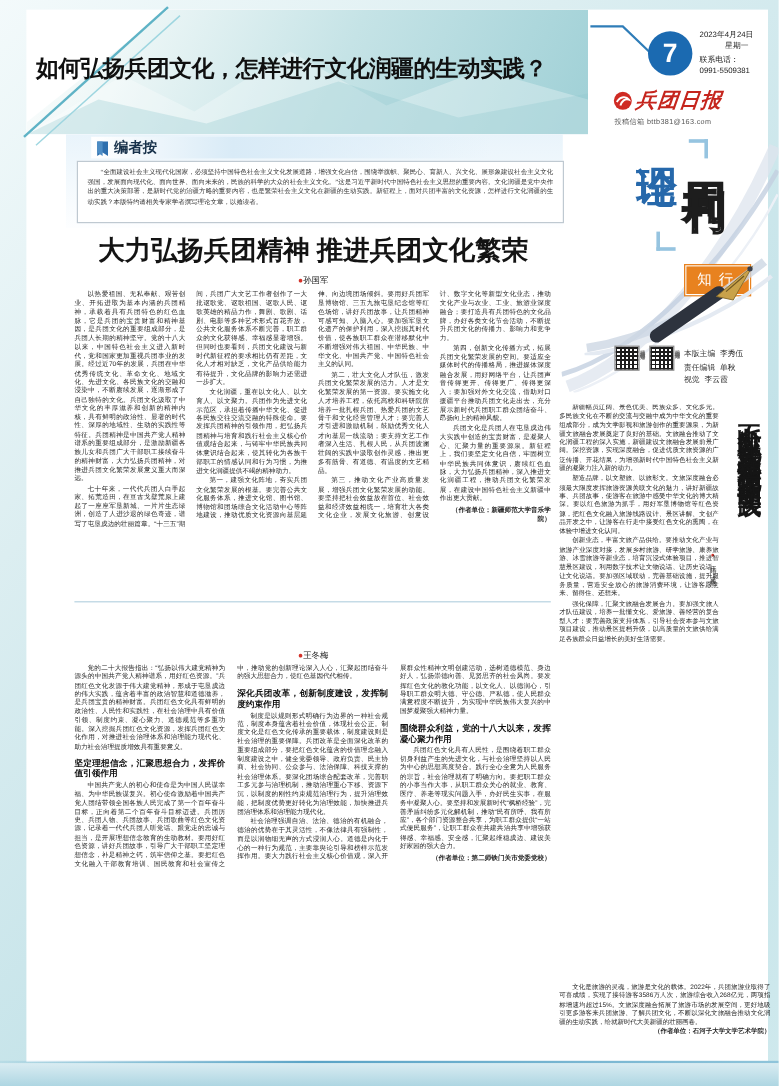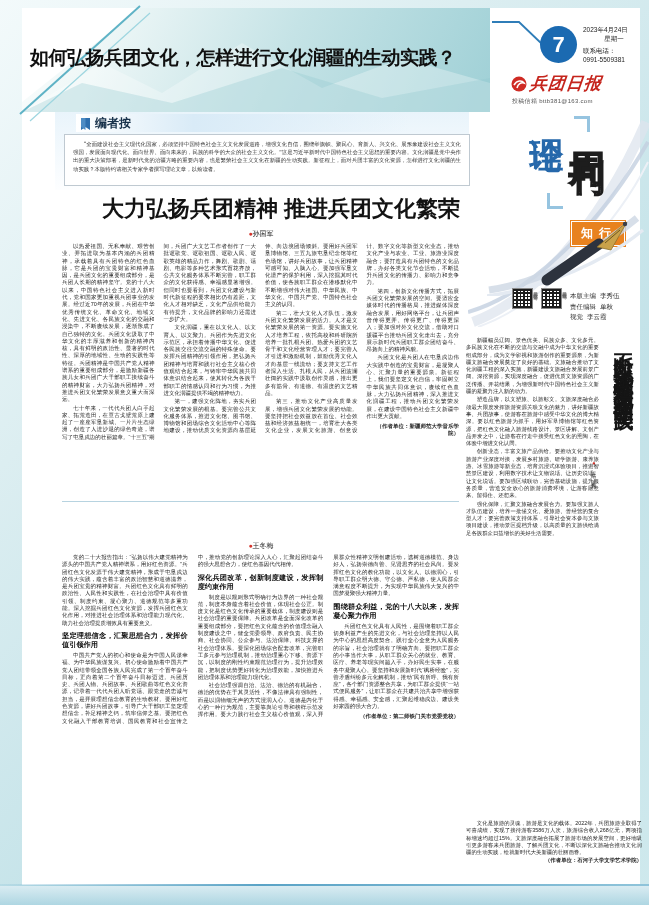--- a/index.html
+++ b/index.html
@@ -27,21 +27,21 @@
   
   .swoosh{left:468px;top:112px;pointer-events:none;}
   .lilun{left:526px;top:112px;writing-mode:vertical-rl;text-orientation:upright;
     font-family:"Liberation Serif",serif;font-size:34px;line-height:40px;font-weight:900;color:#2668ab;}
   .bracket-tr{left:574px;top:116px;width:13px;height:13px;border-top:3px solid #96c4e0;border-right:3px solid #96c4e0;}
   .bracket-bl{left:547px;top:193px;width:13px;height:13px;border-bottom:3px solid #96c4e0;border-left:3px solid #96c4e0;}
   .zhoukan{left:566px;top:124px;writing-mode:vertical-rl;text-orientation:upright;font-size:36px;
     line-height:42px;font-weight:900;color:#fdfdfd;-webkit-text-stroke:1.5px #1d1d1d;
     text-shadow:0 0 1px #333;letter-spacing:7px;}
   .zhixing{left:571px;top:221px;background:#e8821f;border:1px solid #fff;outline:1px solid #e8821f;
-    color:#fff;font-size:12px;font-weight:bold;padding:3px 7px 3px 9px;letter-spacing:6px;text-align:center;}
+    color:#fff;font-size:12px;font-weight:normal;padding:3px 7px 3px 9px;letter-spacing:6px;text-align:center;}
   .pen{left:487px;top:210px;}
   
   .qr{width:19px;height:19px;border:1px solid #8a8a8a;
     background-image:repeating-linear-gradient(90deg,#1c1c1c 0 1.5px,transparent 1.5px 3.5px),
       repeating-linear-gradient(0deg,#1c1c1c 0 1.5px,#fff 1.5px 3.5px);}
   .qr-cap{writing-mode:vertical-rl;text-orientation:upright;font-size:4.5px;color:#666;height:60px;letter-spacing:.5px;}
   .credits{left:570px;top:291px;font-size:6.5px;line-height:10.5px;color:#1a1a1a;}
   .credits b{font-weight:normal;margin-right:4px;color:#333;}
   
   .a3-title{left:604px;top:338px;height:486px;writing-mode:vertical-rl;text-orientation:upright;
@@ -156,21 +156,21 @@
     <svg width="11" height="13" viewBox="0 0 11 13">
       <path d="M1,1 h9 v12 l-4.5,-3 -4.5,3 Z" fill="#2e6fae"></path>
       <path d="M1,1 h4.5 v12 l-4.5,-3 Z" fill="#4d8cc4"></path>
     </svg>
     <span>编者按</span>
   </div>
   <div class="abs en-box">
     <p style="text-indent:2em;">“全面建设社会主义现代化国家，必须坚持中国特色社会主义文化发展道路，增强文化自信，围绕举旗帜、聚民心、育新人、兴文化、展形象建设社会主义文化强国，发展面向现代化、面向世界、面向未来的，民族的科学的大众的社会主义文化。”这是习近平新时代中国特色社会主义思想的重要内容。文化润疆是党中央作出的重大决策部署，是新时代党的治疆方略的重要内容，也是繁荣社会主义文化在新疆的生动实践。新征程上，面对兵团丰富的文化资源，怎样进行文化润疆的生动实践？本版特约请相关专家学者撰写理论文章，以飨读者。</p>
   </div>
 
-  <div class="abs art-title" style="top:194px;text-align:right;">大力弘扬兵团精神 推进兵团文化繁荣</div>
+  <div class="abs art-title" style="top:194px;">大力弘扬兵团精神 推进兵团文化繁荣</div>
   <div class="abs art-author" style="top:229px;">
     <span class="bullet">●</span><span>孙国军</span>
   </div>
   <div class="abs a1-body">
     <div id="a1-paras">
         <p>以热爱祖国、无私奉献、艰苦创业、开拓进取为基本内涵的兵团精神，承载着具有兵团特色的红色血脉，它是兵团的宝贵财富和精神基因，是兵团文化的重要组成部分，是兵团人长期的精神坚守。党的十八大以来，中国特色社会主义进入新时代，党和国家更加重视兵团事业的发展。经过近70年的发展，兵团在中华优秀传统文化、革命文化、地域文化、先进文化、各民族文化的交融和浸染中，不断赓续发展，逐渐形成了自己独特的文化。兵团文化汲取了中华文化的丰厚滋养和创新的精神内核，具有鲜明的政治性、显著的时代性、深厚的地域性、生动的实践性等特征。兵团精神是中国共产党人精神谱系的重要组成部分，是激励新疆各族儿女和兵团广大干部职工接续奋斗的精神财富，大力弘扬兵团精神，对推进兵团文化繁荣发展意义重大而深远。</p>
         <p>七十年来，一代代兵团人白手起家、拓荒造田，在亘古戈壁荒原上建起了一座座军垦新城、一片片生态绿洲，创造了人进沙退的绿色奇迹，谱写了屯垦戍边的壮丽篇章。“十三五”期间，兵团广大文艺工作者创作了一大批讴歌党、讴歌祖国、讴歌人民、讴歌英雄的精品力作，舞剧、歌剧、话剧、电影等多种艺术形式百花齐放，公共文化服务体系不断完善，职工群众的文化获得感、幸福感显著增强。但同时也要看到，兵团文化建设与新时代新征程的要求相比仍有差距，文化人才相对缺乏，文化产品供给能力有待提升，文化品牌的影响力还需进一步扩大。</p>
         <p>文化润疆，重在以文化人、以文育人、以文聚力。兵团作为先进文化示范区，承担着传播中华文化、促进各民族交往交流交融的特殊使命。要发挥兵团精神的引领作用，把弘扬兵团精神与培育和践行社会主义核心价值观结合起来，与铸牢中华民族共同体意识结合起来，使其转化为各族干部职工的情感认同和行为习惯，为推进文化润疆提供不竭的精神动力。</p>
         <p>第一，建强文化阵地，夯实兵团文化繁荣发展的根基。要完善公共文化服务体系，推进文化馆、图书馆、博物馆和团场综合文化活动中心等阵地建设，推动优质文化资源向基层延伸、向边境团场倾斜。要用好兵团军垦博物馆、三五九旅屯垦纪念馆等红色场馆，讲好兵团故事，让兵团精神可感可知、入脑入心。要加强军垦文化遗产的保护利用，深入挖掘其时代价值，使各族职工群众在潜移默化中不断增强对伟大祖国、中华民族、中华文化、中国共产党、中国特色社会主义的认同。</p>
         <p>第二，壮大文化人才队伍，激发兵团文化繁荣发展的活力。人才是文化繁荣发展的第一资源。要实施文化人才培养工程，依托高校和科研院所培养一批扎根兵团、热爱兵团的文艺骨干和文化经营管理人才；要完善人才引进和激励机制，鼓励优秀文化人才向基层一线流动；要支持文艺工作者深入生活、扎根人民，从兵团波澜壮阔的实践中汲取创作灵感，推出更多有筋骨、有道德、有温度的文艺精品。</p>

